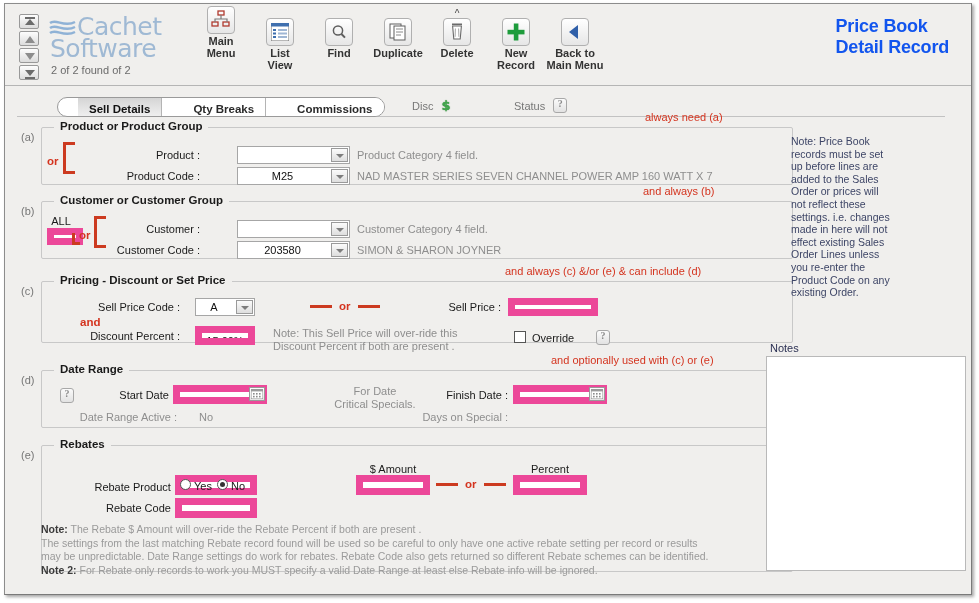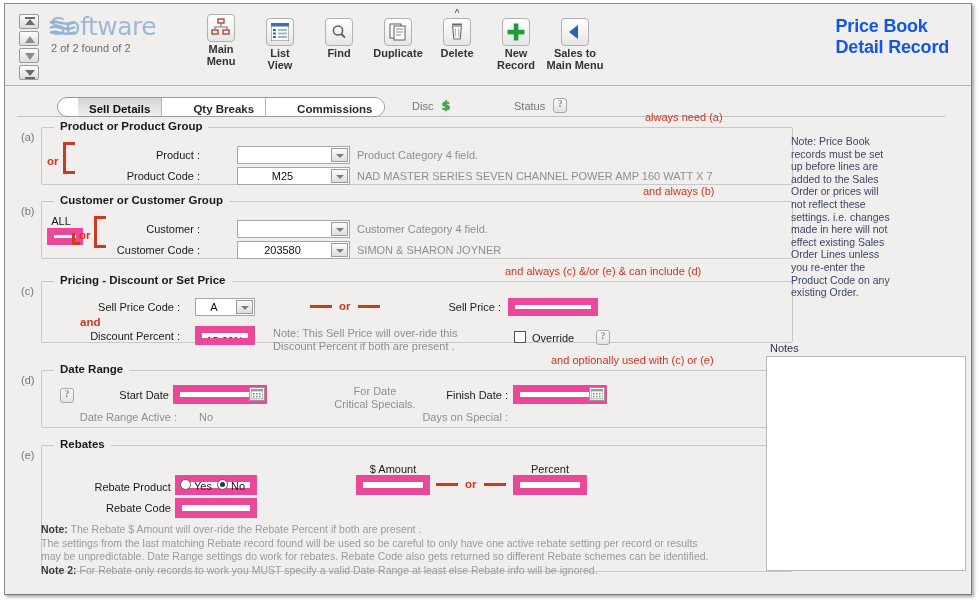--- a/index.html
+++ b/index.html
@@ -456,26 +456,27 @@
       </div>
     </div>
 
     <div id="logo">
       <svg id="logo-wave" width="27" height="22" viewBox="0 0 27 22">
         <path d="M1,5 C7,0 15,10 26,4" stroke="#8fb2d6" stroke-width="2.4" fill="none"></path>
         <path d="M1,10 C7,5 15,15 26,9" stroke="#8fb2d6" stroke-width="2.4" fill="none"></path>
         <path d="M1,15 C7,10 15,20 26,14" stroke="#8fb2d6" stroke-width="2.4" fill="none"></path>
       </svg>
       <div id="logo-text">
+        <div id="logo-line1">Cachet</div>
         <div id="logo-line2">Software</div>
       </div>
       <div id="record-count">2 of 2 found of 2</div>
     </div>
 
-    <div class="tb-btn" style="left:180px; top:10px;">
+    <div class="tb-btn" style="left:180px; top:2px;">
       <div class="tb-icon">
         <svg width="20" height="20" viewBox="0 0 20 20" style="position:absolute;left:3px;top:3px;">
           <rect x="7" y="1" width="6" height="4" fill="none" stroke="#b03a2e" stroke-width="1.3"></rect>
           <rect x="1" y="12" width="6" height="4" fill="none" stroke="#b03a2e" stroke-width="1.3"></rect>
           <rect x="12" y="12" width="6" height="4" fill="none" stroke="#b03a2e" stroke-width="1.3"></rect>
           <path d="M10,5 L10,9 M4,12 L4,9 L16,9 L16,12" stroke="#7b7b7b" stroke-width="1.2" fill="none"></path>
         </svg>
       </div>
       <div class="tb-label">Main</div>
       <div class="tb-label">Menu</div>
@@ -544,21 +545,21 @@
       <div class="tb-label">New</div>
       <div class="tb-label">Record</div>
     </div>
 
     <div class="tb-btn" style="left:534px; top:14px;">
       <div class="tb-icon">
         <svg width="20" height="20" viewBox="0 0 20 20" style="position:absolute;left:3px;top:3px;">
           <polygon points="13,3 13,17 4,10" fill="#2f5fa8"></polygon>
         </svg>
       </div>
-      <div class="tb-label">Sales to</div>
+      <div class="tb-label">Back to</div>
       <div class="tb-label">Main Menu</div>
     </div>
 
     <div id="page-title">
       <div>Price Book</div>
       <div>Detail Record</div>
     </div>
   </div>
 
   <div id="content">

